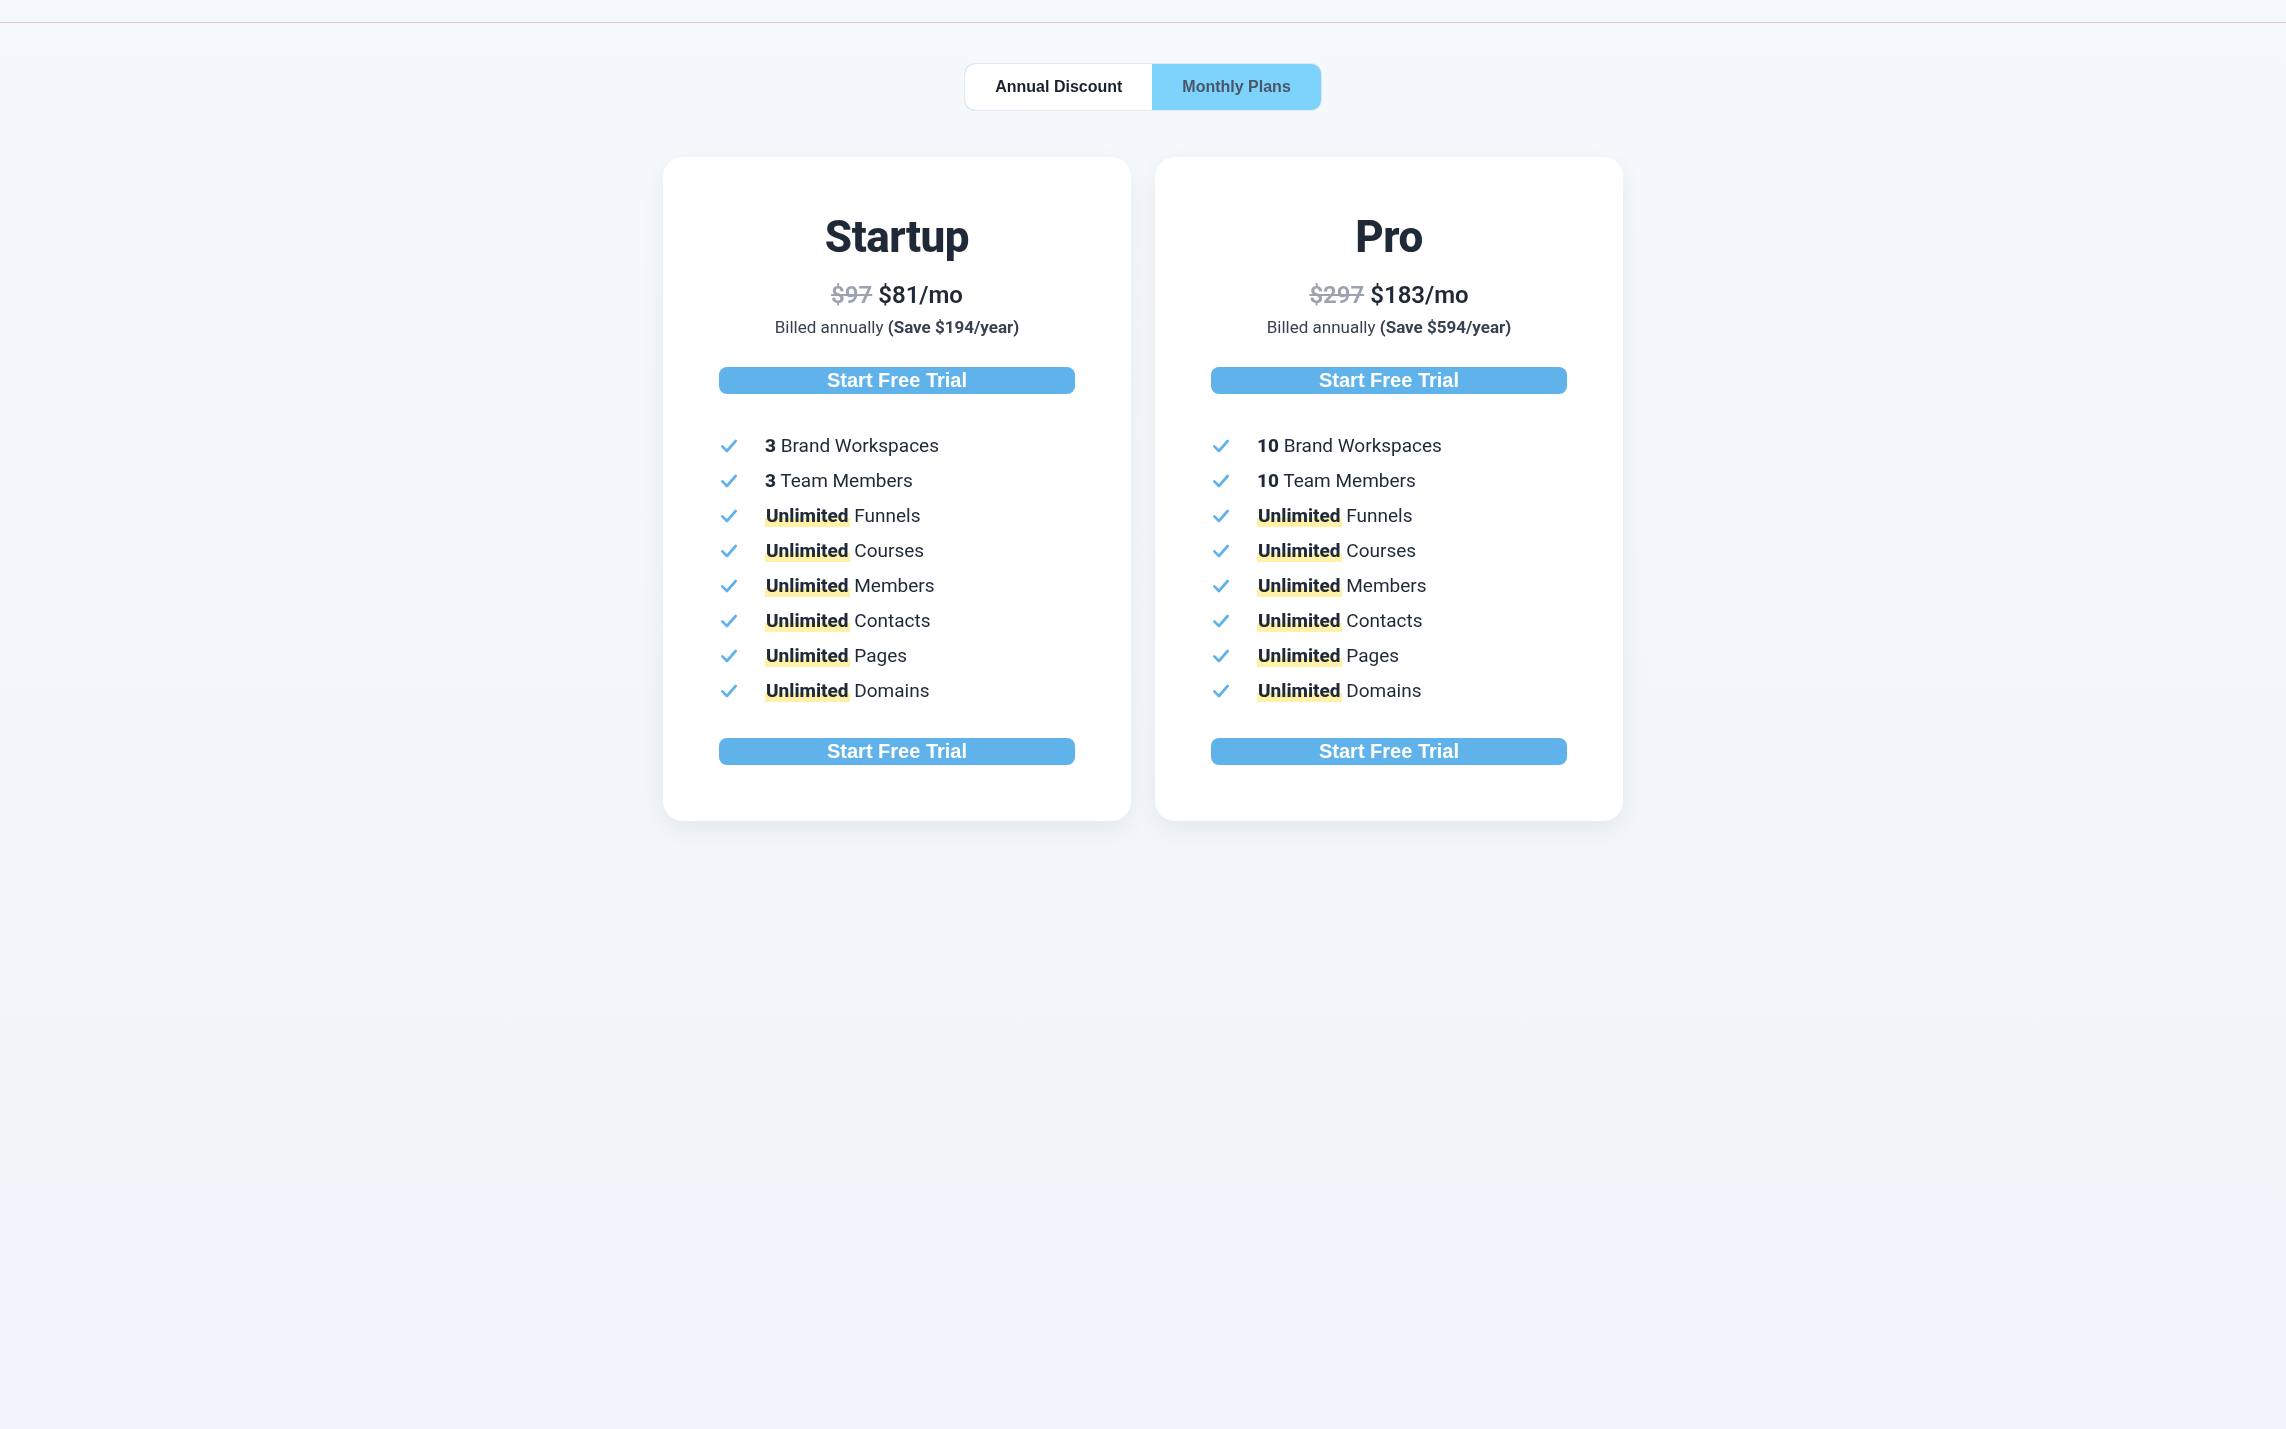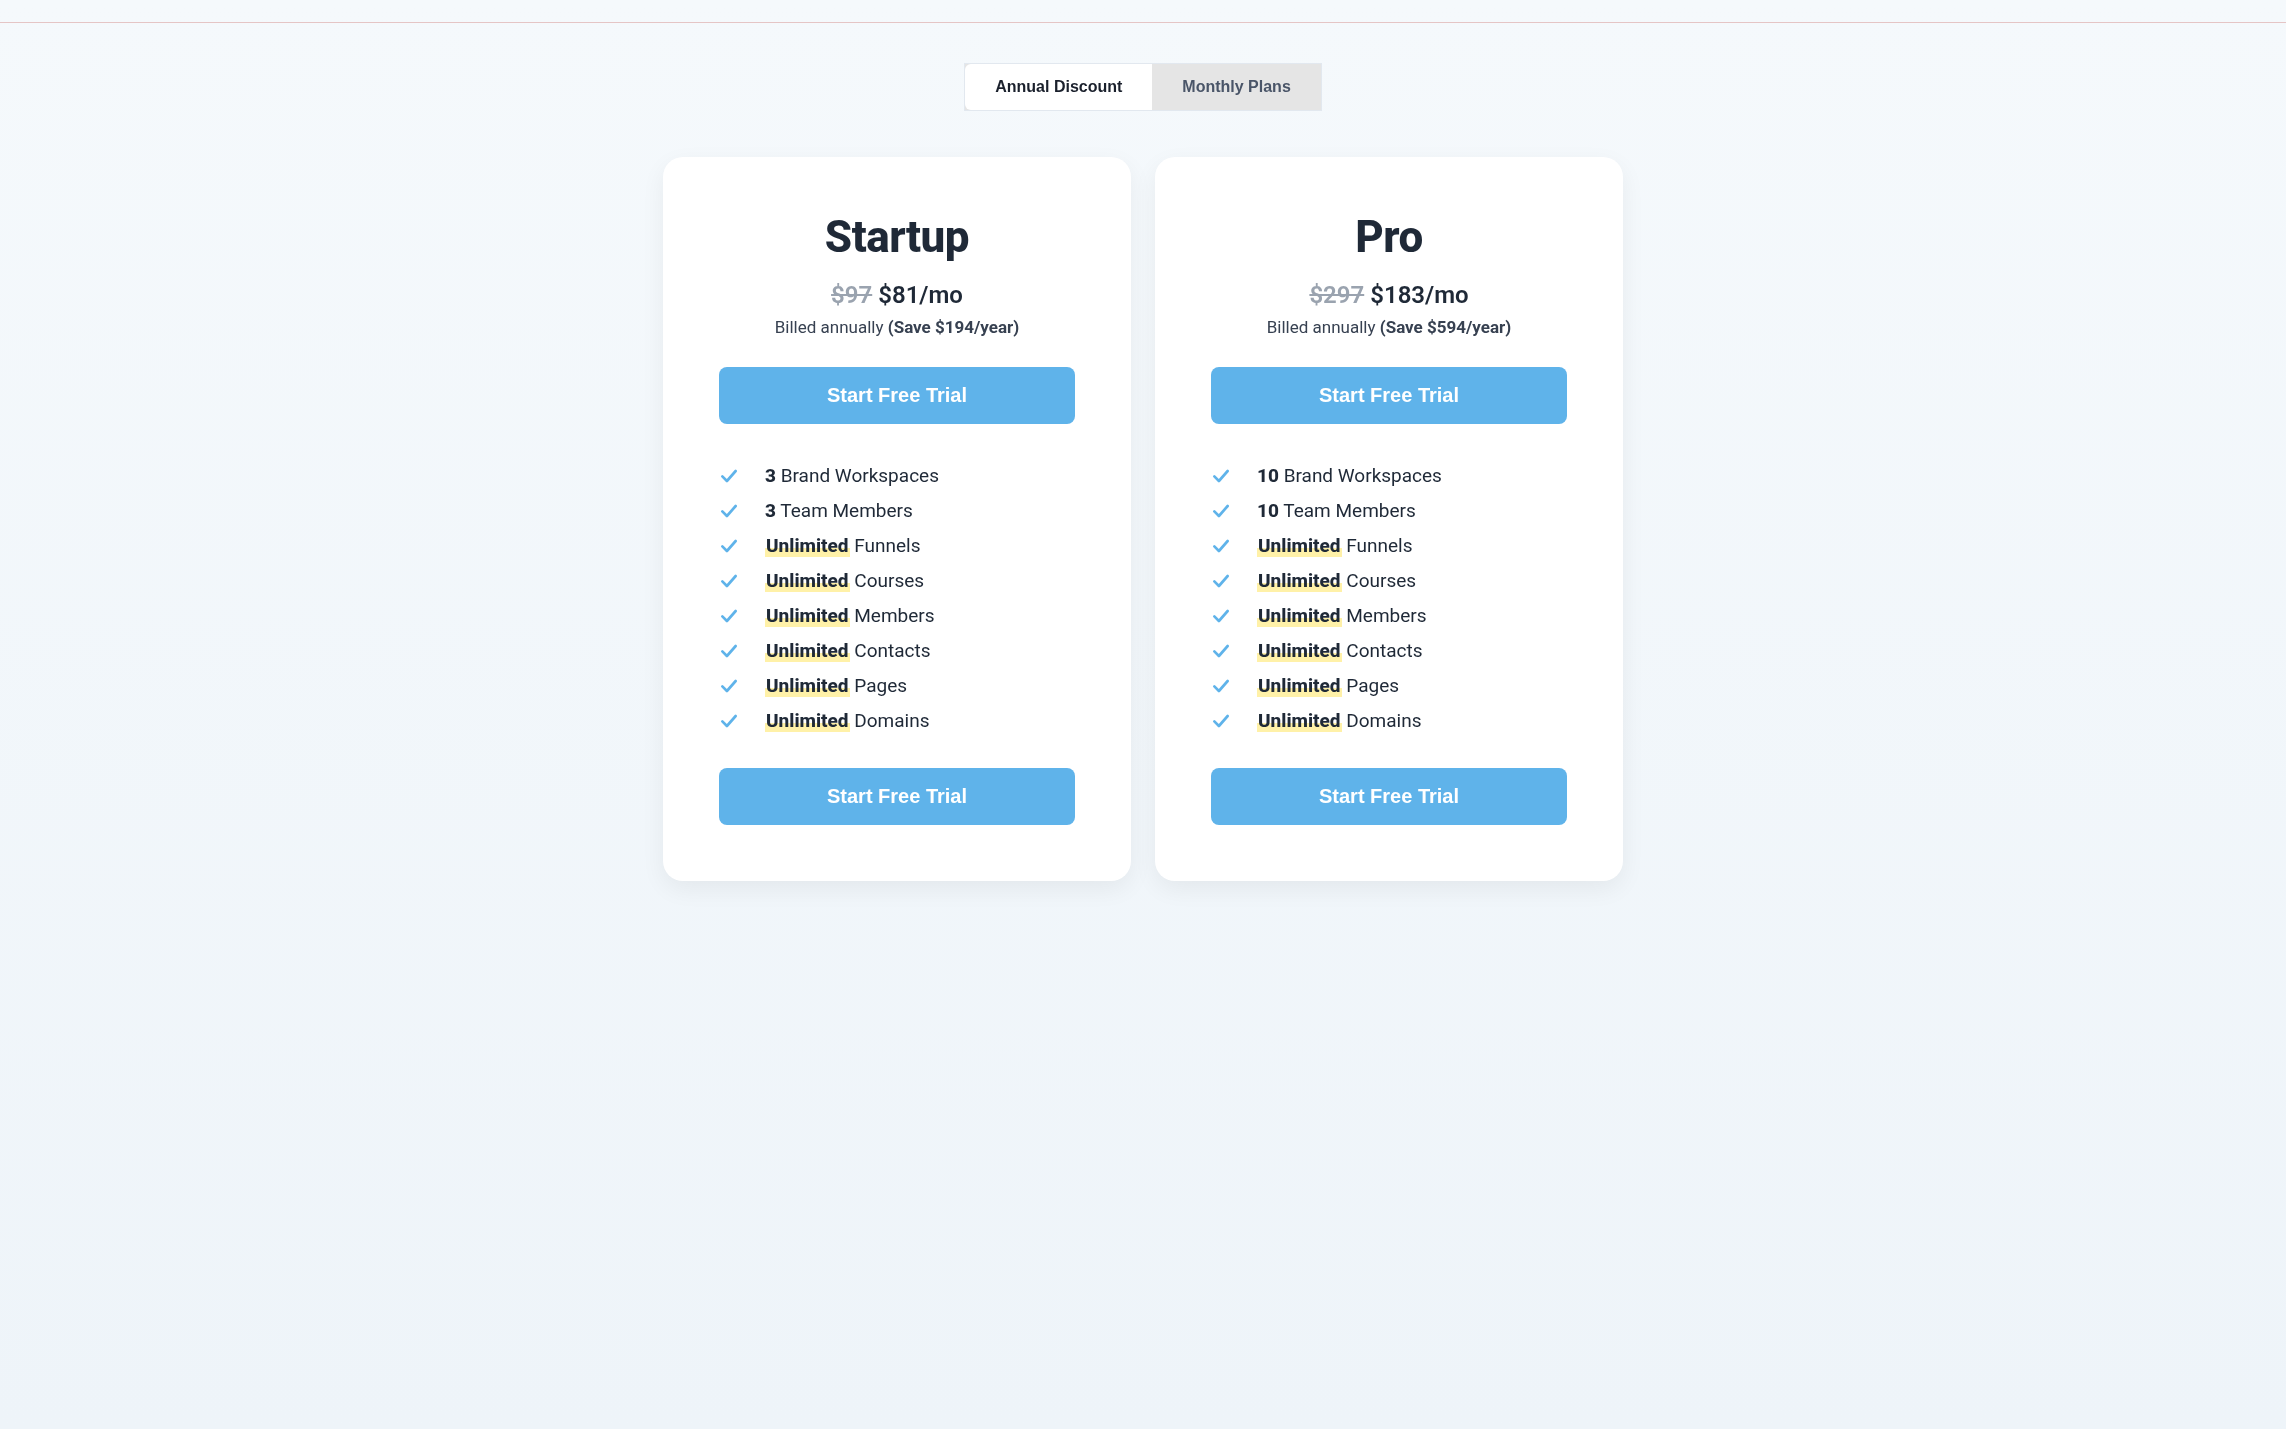--- a/index.html
+++ b/index.html
@@ -22,22 +22,22 @@
       margin: 0 auto;
       padding: 40px 20px 60px;
     }
     .toggle-wrap {
       display: flex;
       justify-content: center;
       margin-bottom: 46px;
     }
     .toggle {
       display: flex;
-      background: #e5e5e5;
-      border-radius: 0;
+      background: #7dd3fc;
+      border-radius: 11px;
       overflow: hidden;
       border: 1px solid #e2e8ef;
       align-items: center;
     }
     .toggle-btn {
       padding: 14px 30px;
       font-size: 16px;
       font-weight: 700;
       cursor: pointer;
       border: none;
@@ -91,21 +91,21 @@
       font-weight: 700;
     }
     .cta {
       display: block;
       width: 100%;
       margin-top: 30px;
       background: #5fb3ea;
       color: #ffffff;
       border: none;
       border-radius: 8px;
-      padding: 17px 0;
+      padding: 2px 0;
       font-size: 20px;
       font-weight: 700;
       cursor: pointer;
     }
     .features {
       margin-top: 40px;
     }
     .feature {
       display: flex;
       align-items: center;

